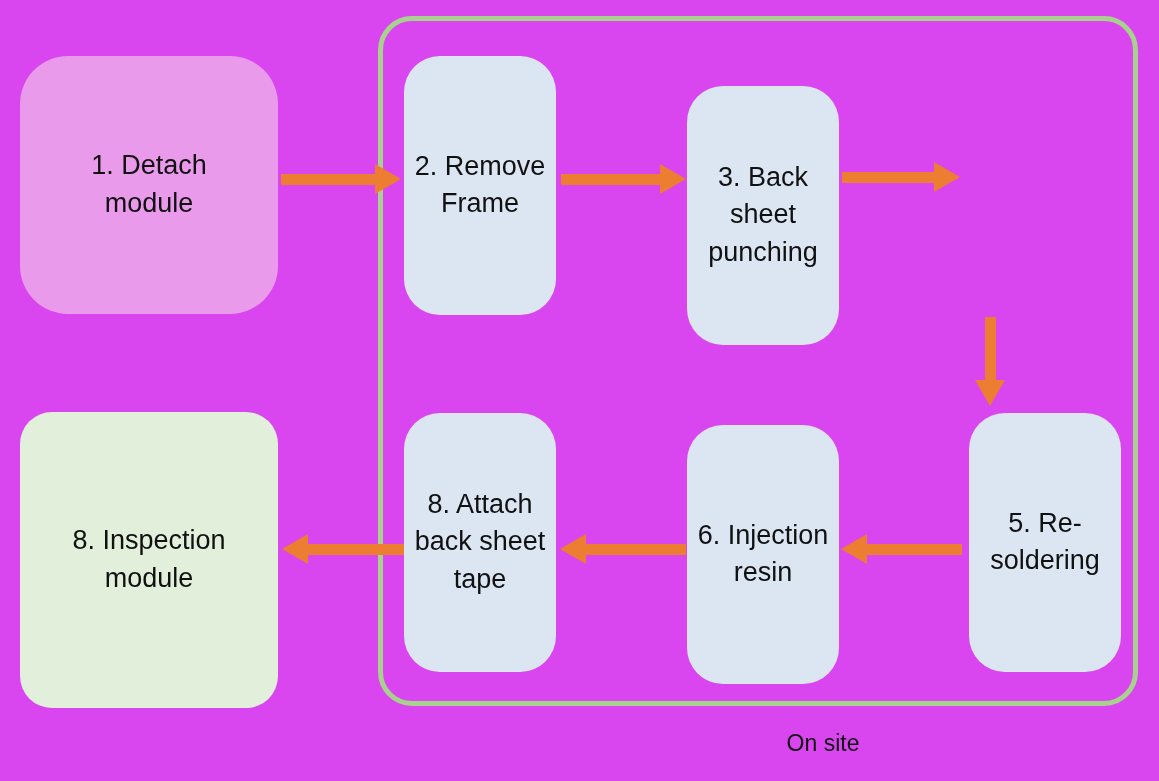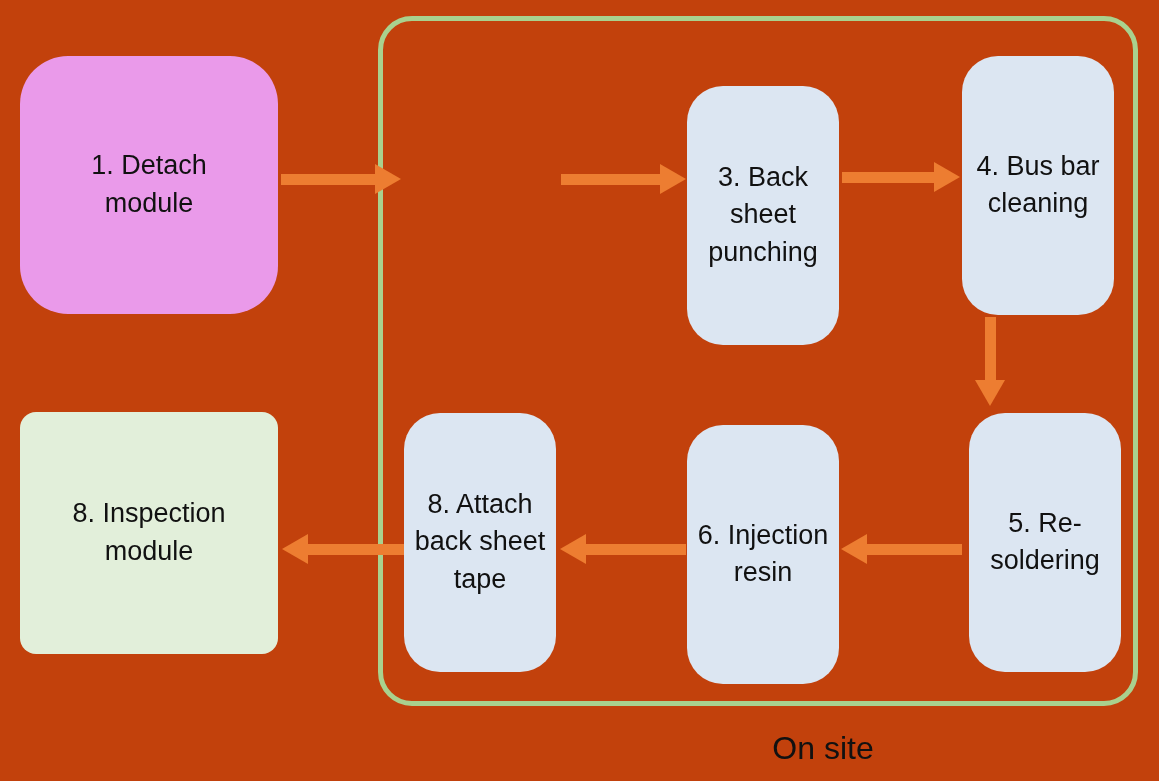--- a/index.html
+++ b/index.html
@@ -1,59 +1,59 @@
 <!DOCTYPE html>
 <html style="--start-box: #ea9aea; --process-box: #dce6f2; --end-box: #e2efda; --group-border: #a9d18e; --arrow: #ed7d31; --text: #111111;"><head>
 <meta charset="utf-8">
 <style>
   html,body{margin:0;padding:0;background:#ffffff;}
   .canvas{
     position:relative;
     width:1159px;height:781px;
-    background:#c2410c;
+    background:#d946ef;
     font-family:"Liberation Sans","DejaVu Sans",sans-serif;
     color:var(--text,#111);
     overflow:hidden;
   }
   
   .group{
     position:absolute;
     left:378px;top:16px;width:760px;height:690px;
     border:5px solid var(--group-border,#a9d18e);
     border-radius:34px;
     box-sizing:border-box;
     background:transparent;
   }
   .group-label{
     position:absolute;
     left:723px;top:730px;width:200px;
     text-align:center;
-    font-size:32px;
+    font-size:23px;
     color:var(--text,#111);
   }
   
   .box{position:absolute;}
   .box .label{
     position:absolute;left:50%;top:50%;
     transform:translate(-50%,-50%);
     width:max-content;
     text-align:center;
     white-space:pre-line;
     font-size:27px;
     line-height:1.40;
   }
   .start{
     left:20px;top:56px;width:258px;height:258px;
     background:var(--start-box,#ea9aea);
     border-radius:48px;
   }
   .end{
-    left:20px;top:412px;width:258px;height:242px;
+    left:20px;top:412px;width:258px;height:296px;
     background:var(--end-box,#e2efda);
-    border-radius:16px;
+    border-radius:32px;
   }
   .process{
     width:152px;height:259px;
     background:var(--process-box,#dce6f2);
     border-radius:36px;
   }
   .p2{left:404px;top:56px;}
   .p3{left:687px;top:56px;margin-top:30px;}
   .p4{left:962px;top:56px;}
   .p7{left:404px;top:413px;}
@@ -71,31 +71,31 @@
 
 <div class="canvas">
 
   <div class="group"></div>
 
   <div class="box start">
     <span class="label">1. Detach
 module</span>
   </div>
 
+  <div class="box process p2">
+    <span class="label">2. Remove
+Frame</span>
+  </div>
 
   <div class="box process p3">
     <span class="label">3. Back
 sheet
 punching</span>
   </div>
 
-  <div class="box process p4">
-    <span class="label">4. Bus bar
-cleaning</span>
-  </div>
 
   <div class="box process p5">
     <span class="label">5. Re-
 soldering</span>
   </div>
 
   <div class="box process p6">
     <span class="label">6. Injection
 resin</span>
   </div>

